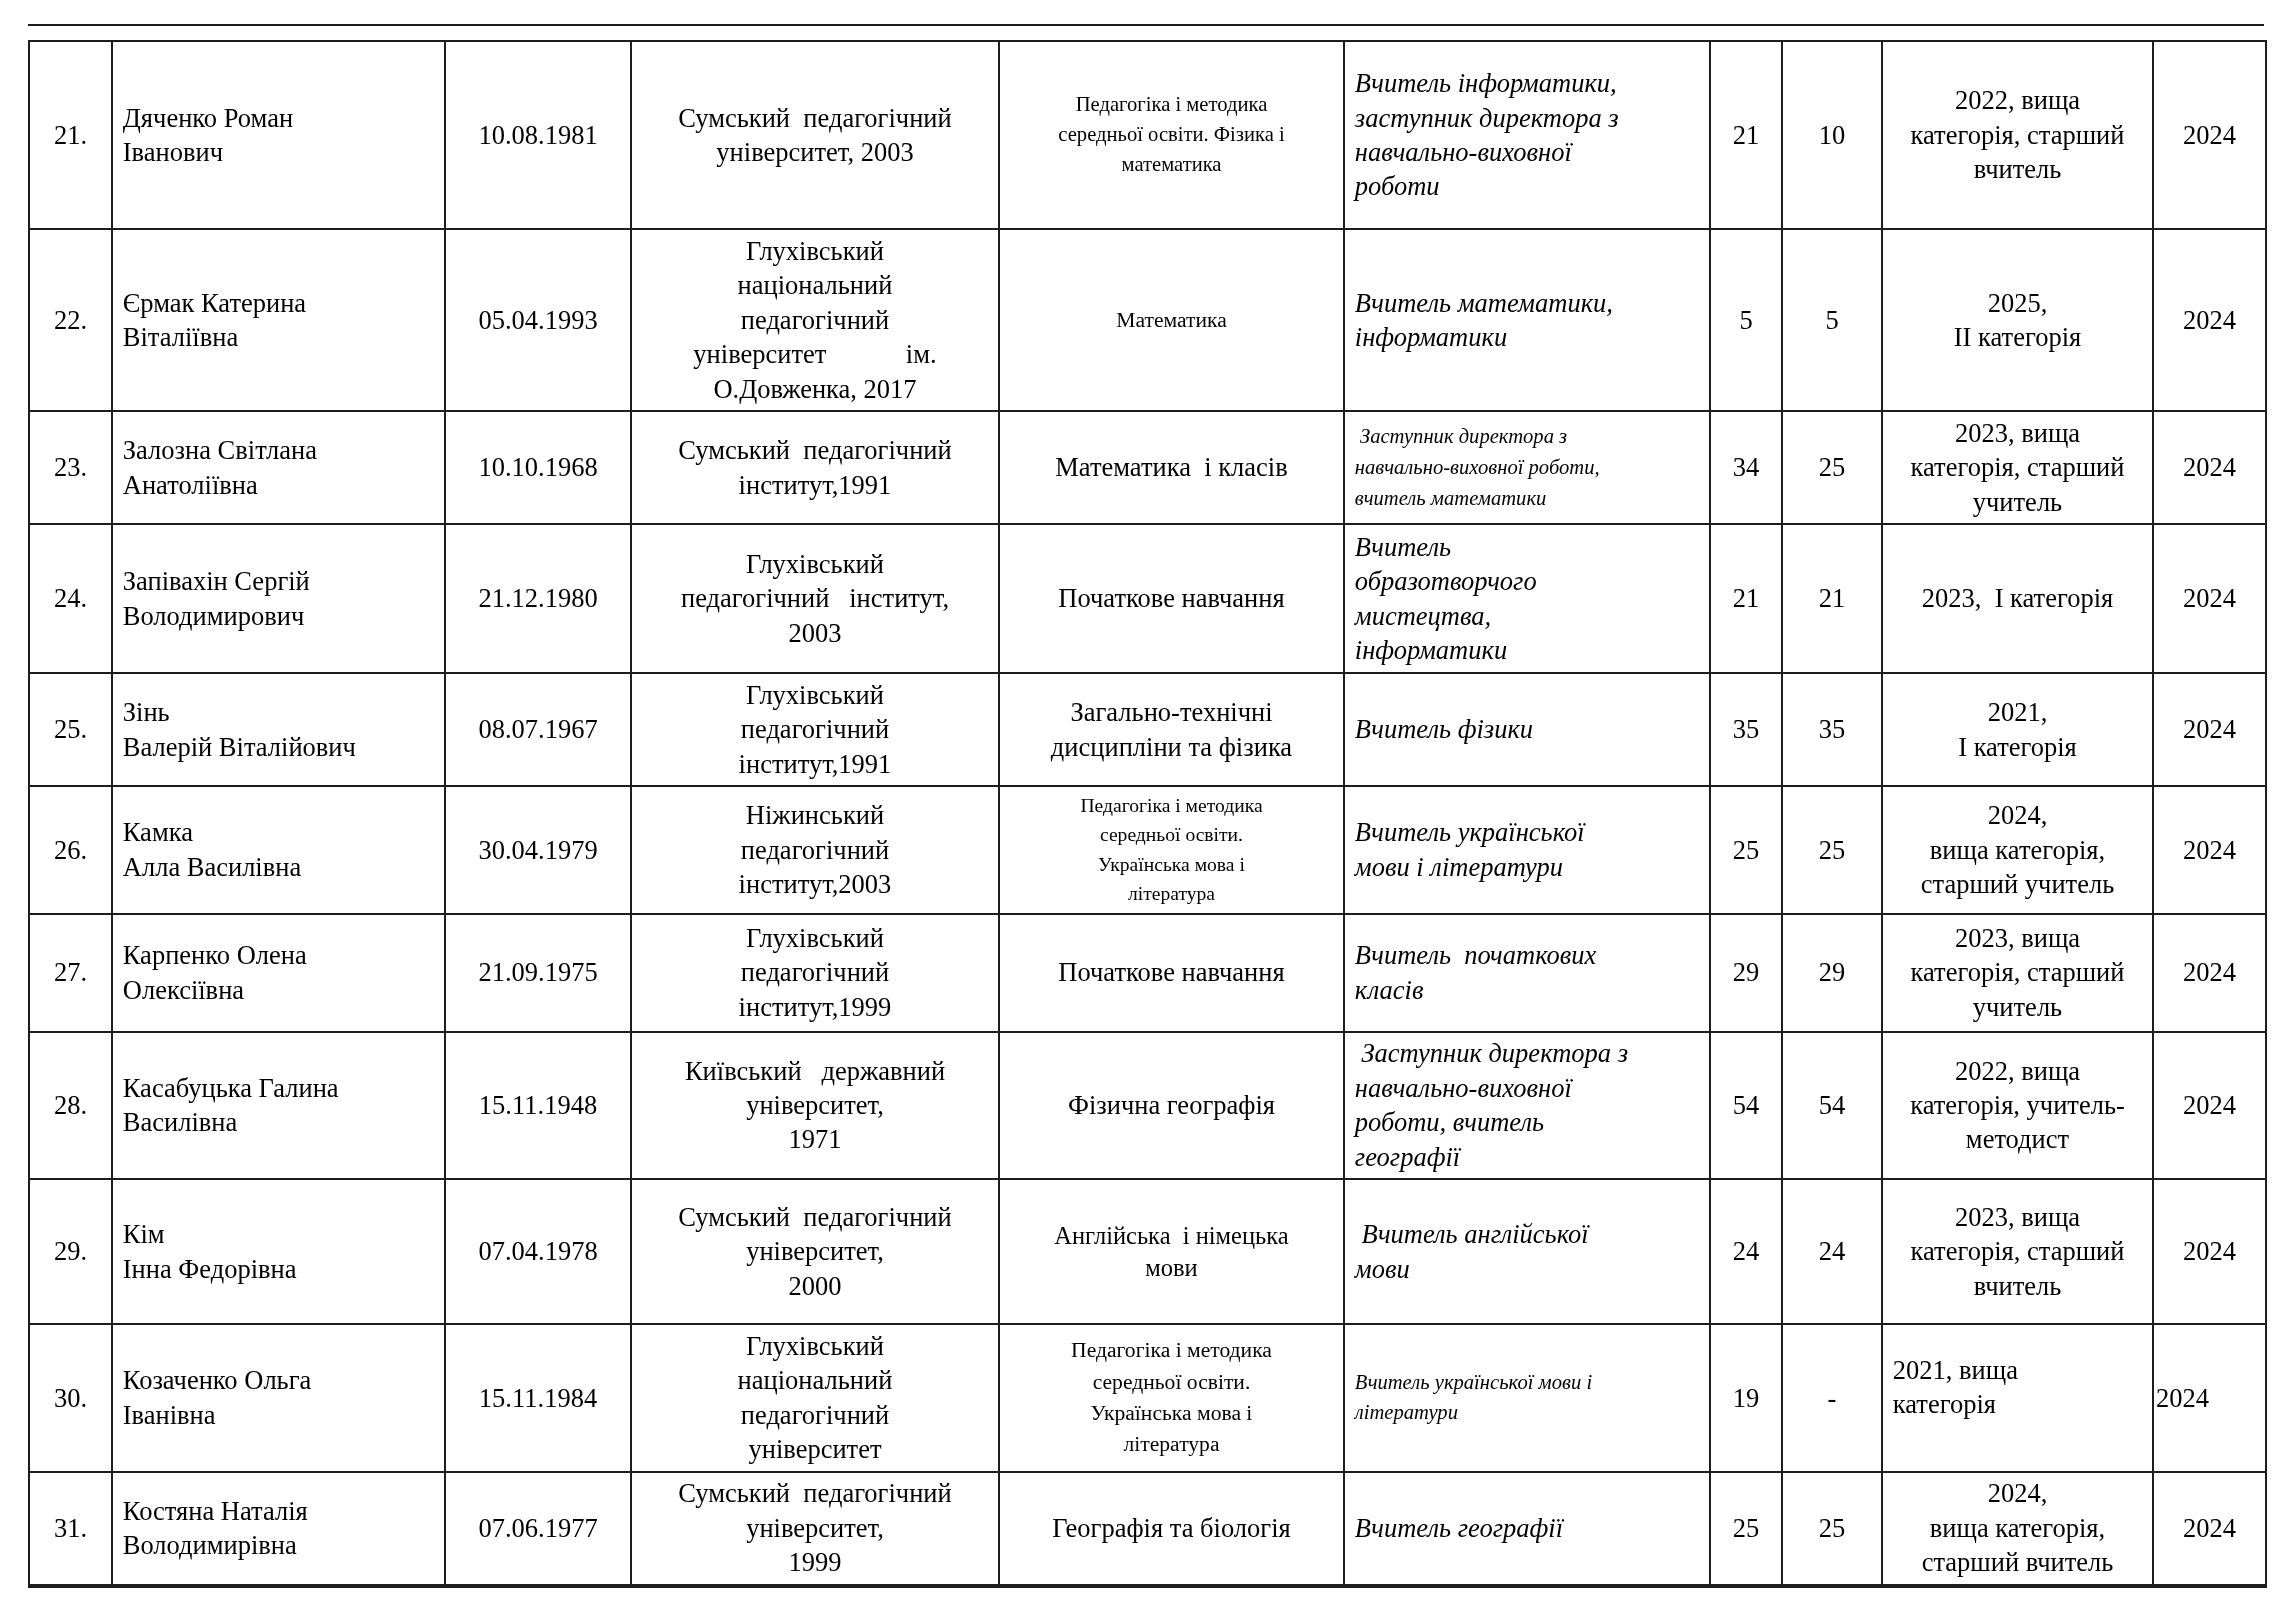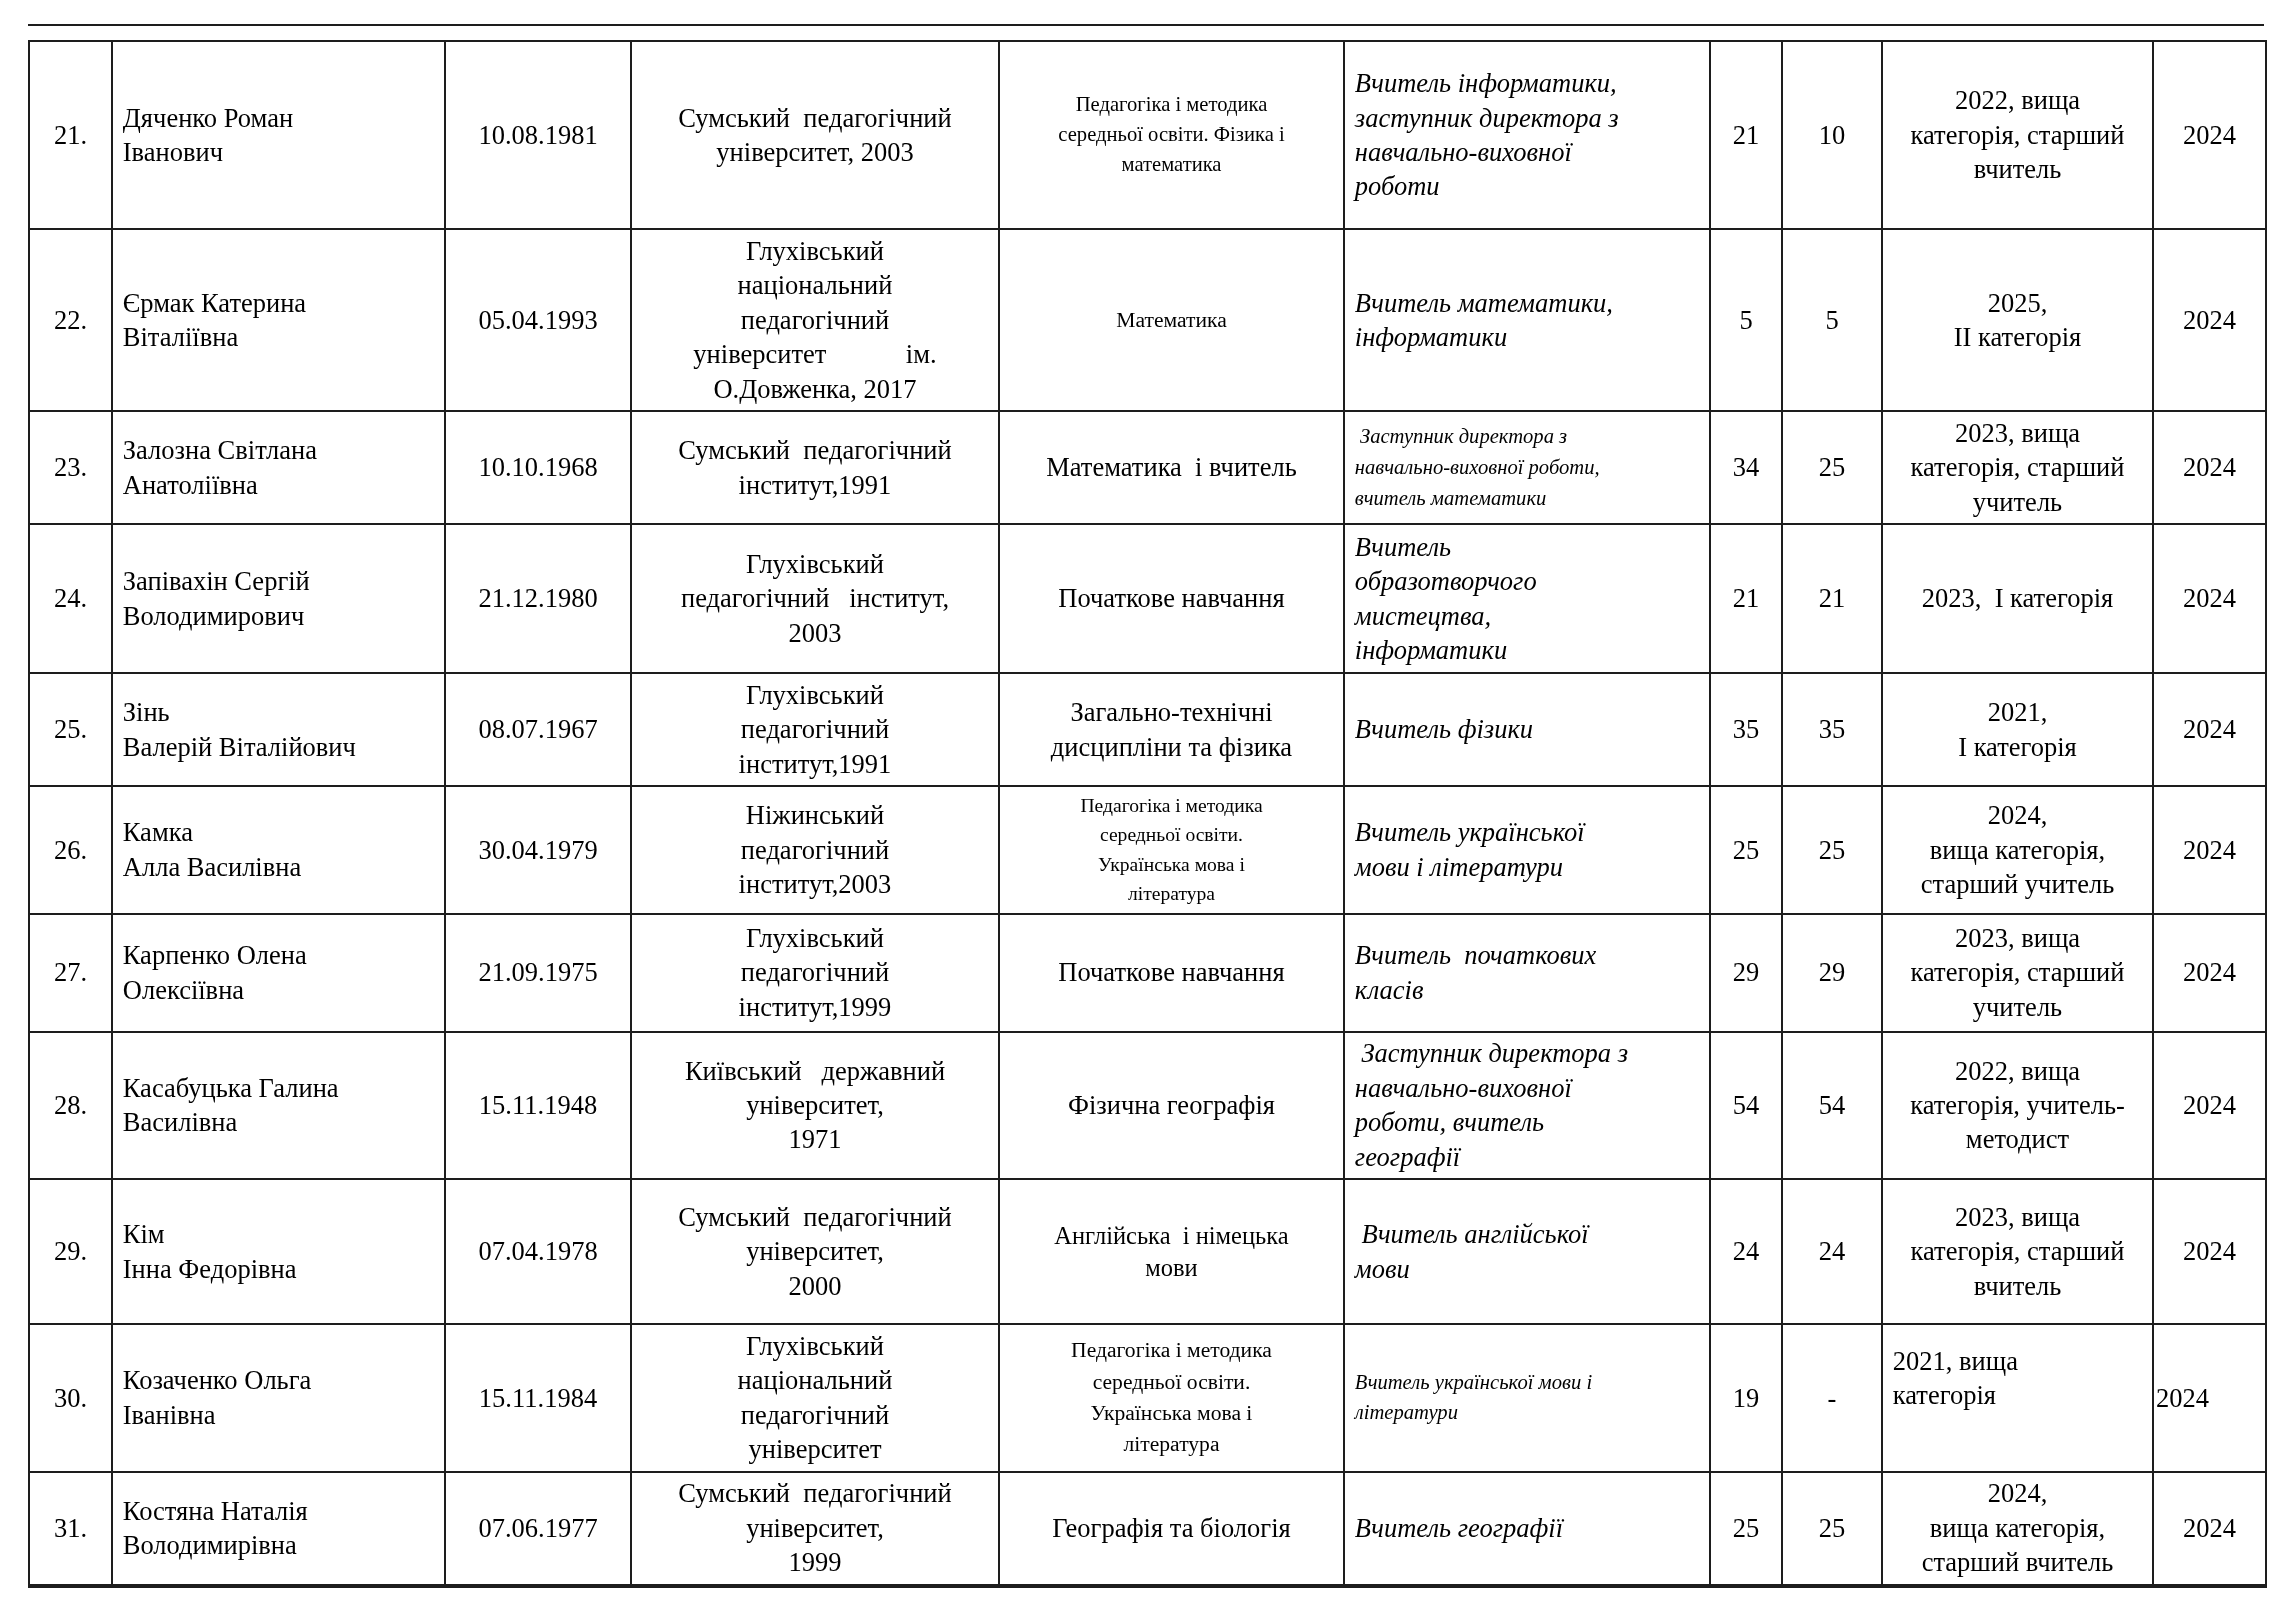--- a/index.html
+++ b/index.html
@@ -82,21 +82,21 @@
 
   
   tr[data-row="21"] td.col-spec{font-size:20.6px;line-height:1.45;}
   tr[data-row="22"] td.col-spec{font-size:21.6px;}
   tr[data-row="23"] td.col-pos{font-size:20.6px;line-height:1.5;}
   tr[data-row="23"] td.col-spec{font-size:26.5px;}
   tr[data-row="26"] td.col-spec{font-size:19.6px;line-height:1.5;}
   tr[data-row="29"] td.col-spec{font-size:24.5px;}
   tr[data-row="30"] td.col-spec{font-size:21.6px;line-height:1.45;}
   tr[data-row="30"] td.col-pos{font-size:20.6px;line-height:1.45;}
-  tr[data-row="30"] td.col-att{text-align:left;vertical-align:top;padding-top:19px;}
+  tr[data-row="30"] td.col-att{text-align:left;vertical-align:top;padding-top:28px;}
   tr[data-row="30"] td.col-year{text-align:left;padding-left:2px;}
 </style>
 </head>
 <body>
 
 <div class="page">
   <div class="stray-top-line"></div>
   <table class="teachers">
     <colgroup>
       <col class="w-num">
@@ -151,21 +151,21 @@
 ІІ категорія</td>
           <td class="col-year">2024</td>
         </tr>
         <tr data-row="23">
           <td class="col-num">23.</td>
           <td class="col-name">Залозна Світлана
 Анатоліївна</td>
           <td class="col-birth">10.10.1968</td>
           <td class="col-edu">Сумський  педагогічний
 інститут,1991</td>
-          <td class="col-spec">Математика  і вчитель</td>
+          <td class="col-spec">Математика  і класів</td>
           <td class="col-pos"> Заступник директора з
 навчально-виховної роботи,
 вчитель математики</td>
           <td class="col-e1">34</td>
           <td class="col-e2">25</td>
           <td class="col-att">2023, вища
 категорія, старший
 учитель</td>
           <td class="col-year">2024</td>
         </tr>

